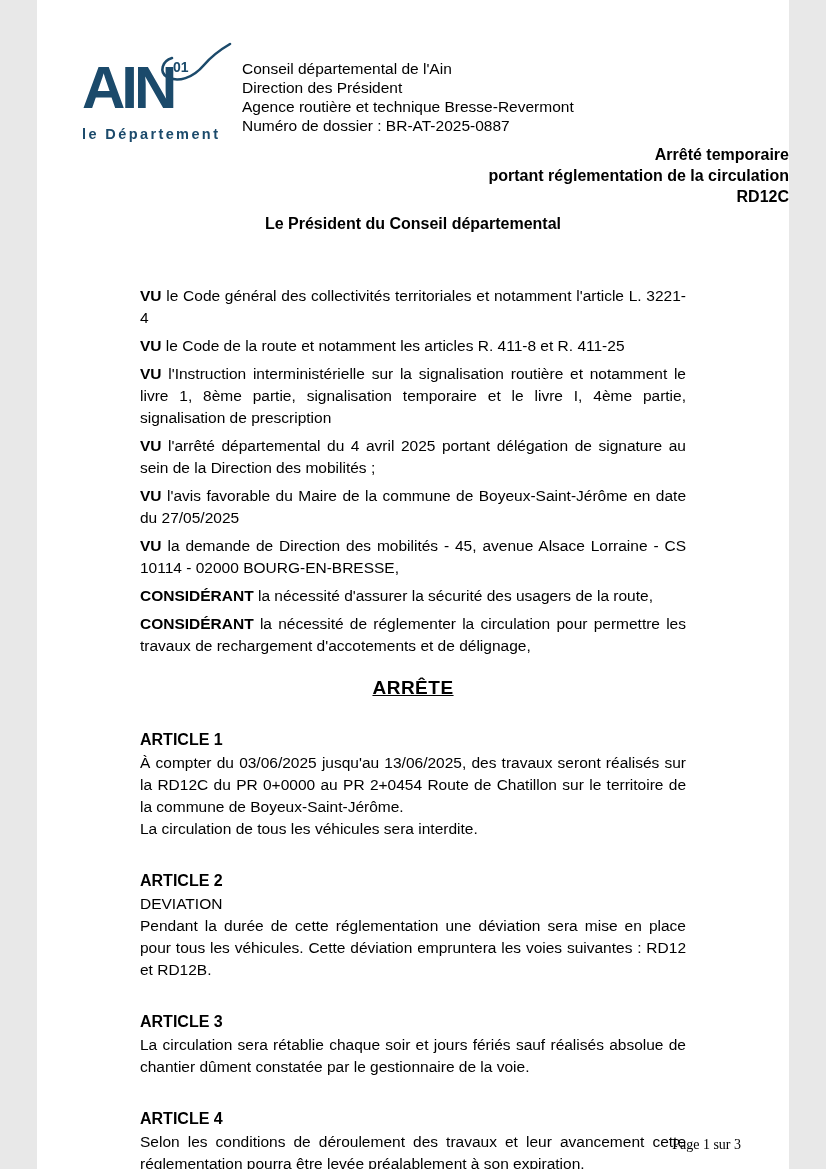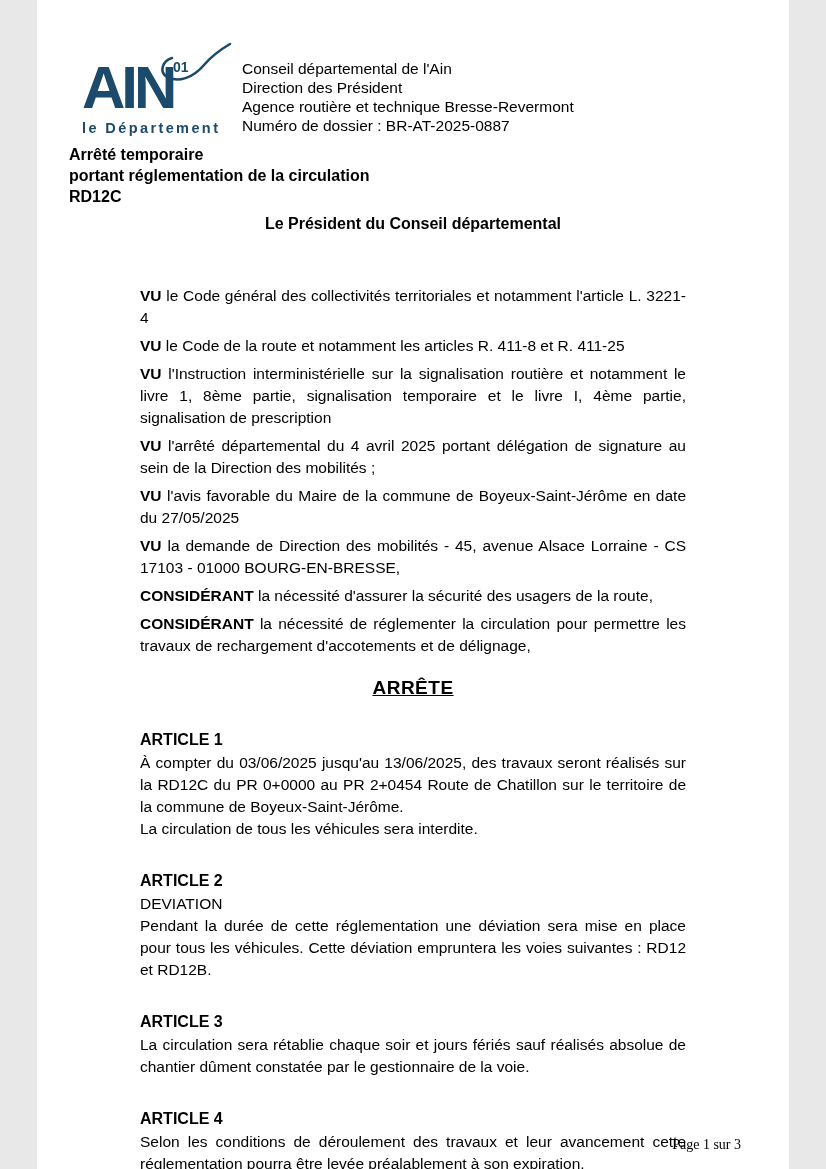--- a/index.html
+++ b/index.html
@@ -17,25 +17,25 @@
   .logo{position:relative;width:130px;margin-top:6px;flex:0 0 auto;}
   .logo-acronym{
     display:block;
     font-size:60px;font-weight:800;letter-spacing:-4px;line-height:48px;
     font-family:"Liberation Sans",sans-serif;
   }
   .logo-badge{position:absolute;top:-14px;left:76px;width:78px;height:46px;overflow:visible;}
   .logo-badge text{font-family:"Liberation Sans",sans-serif;font-size:14px;font-weight:bold;}
   .logo-badge path{fill:none;stroke-width:2.6px;stroke-linecap:round;}
   .logo-tagline{
-    font-size:14.5px;font-weight:600;letter-spacing:2.4px;margin-top:8px;white-space:nowrap;
+    font-size:14.5px;font-weight:600;letter-spacing:2.4px;margin-top:14px;white-space:nowrap;
   }
   .header-lines{margin-left:30px;line-height:19px;padding-top:1px;}
   
-  .title-block{text-align:left;font-weight:bold;font-size:16px;line-height:21px;margin-top:2px;padding-left:32px;}
+  .title-block{text-align:right;font-weight:bold;font-size:16px;line-height:21px;margin-top:2px;padding-left:32px;}
   .authority{text-align:center;font-weight:bold;font-size:16px;margin-top:8px;}
   
   .recitals{margin:52px 103px 0 103px;}
   .recital{margin:0 0 6px 0;text-align:justify;line-height:22px;}
   .recital .lead{font-weight:bold;}
   
   .decree{text-align:center;margin-top:20px;}
   .decree-text{
     font-size:19px;font-weight:bold;
     text-decoration:underline;
@@ -86,21 +86,21 @@
   <p class="recital"><strong class="lead">VU</strong> <span class="rest">le Code général des collectivités territoriales et notamment l'article L. 3221-4</span></p>
 
   <p class="recital"><strong class="lead">VU</strong> <span class="rest">le Code de la route et notamment les articles R. 411-8 et R. 411-25</span></p>
 
   <p class="recital"><strong class="lead">VU</strong> <span class="rest">l'Instruction interministérielle sur la signalisation routière et notamment le livre 1, 8ème partie, signalisation temporaire et le livre I, 4ème partie, signalisation de prescription</span></p>
 
   <p class="recital"><strong class="lead">VU</strong> <span class="rest">l'arrêté départemental du 4 avril 2025 portant délégation de signature au sein de la Direction des mobilités ;</span></p>
 
   <p class="recital"><strong class="lead">VU</strong> <span class="rest">l'avis favorable du Maire de la commune de Boyeux-Saint-Jérôme en date du 27/05/2025</span></p>
 
-  <p class="recital"><strong class="lead">VU</strong> <span class="rest">la demande de Direction des mobilités - 45, avenue Alsace Lorraine - CS 17103 - 01000 BOURG-EN-BRESSE,</span></p>
+  <p class="recital"><strong class="lead">VU</strong> <span class="rest">la demande de Direction des mobilités - 45, avenue Alsace Lorraine - CS 10114 - 02000 BOURG-EN-BRESSE,</span></p>
 
   <p class="recital"><strong class="lead">CONSIDÉRANT</strong> <span class="rest">la nécessité d'assurer la sécurité des usagers de la route,</span></p>
 
   <p class="recital"><strong class="lead">CONSIDÉRANT</strong> <span class="rest">la nécessité de réglementer la circulation pour permettre les travaux de rechargement d'accotements et de délignage,</span></p>
 </section>
 
   <div class="decree">
     <span class="decree-text">ARRÊTE</span>
   </div>
 

